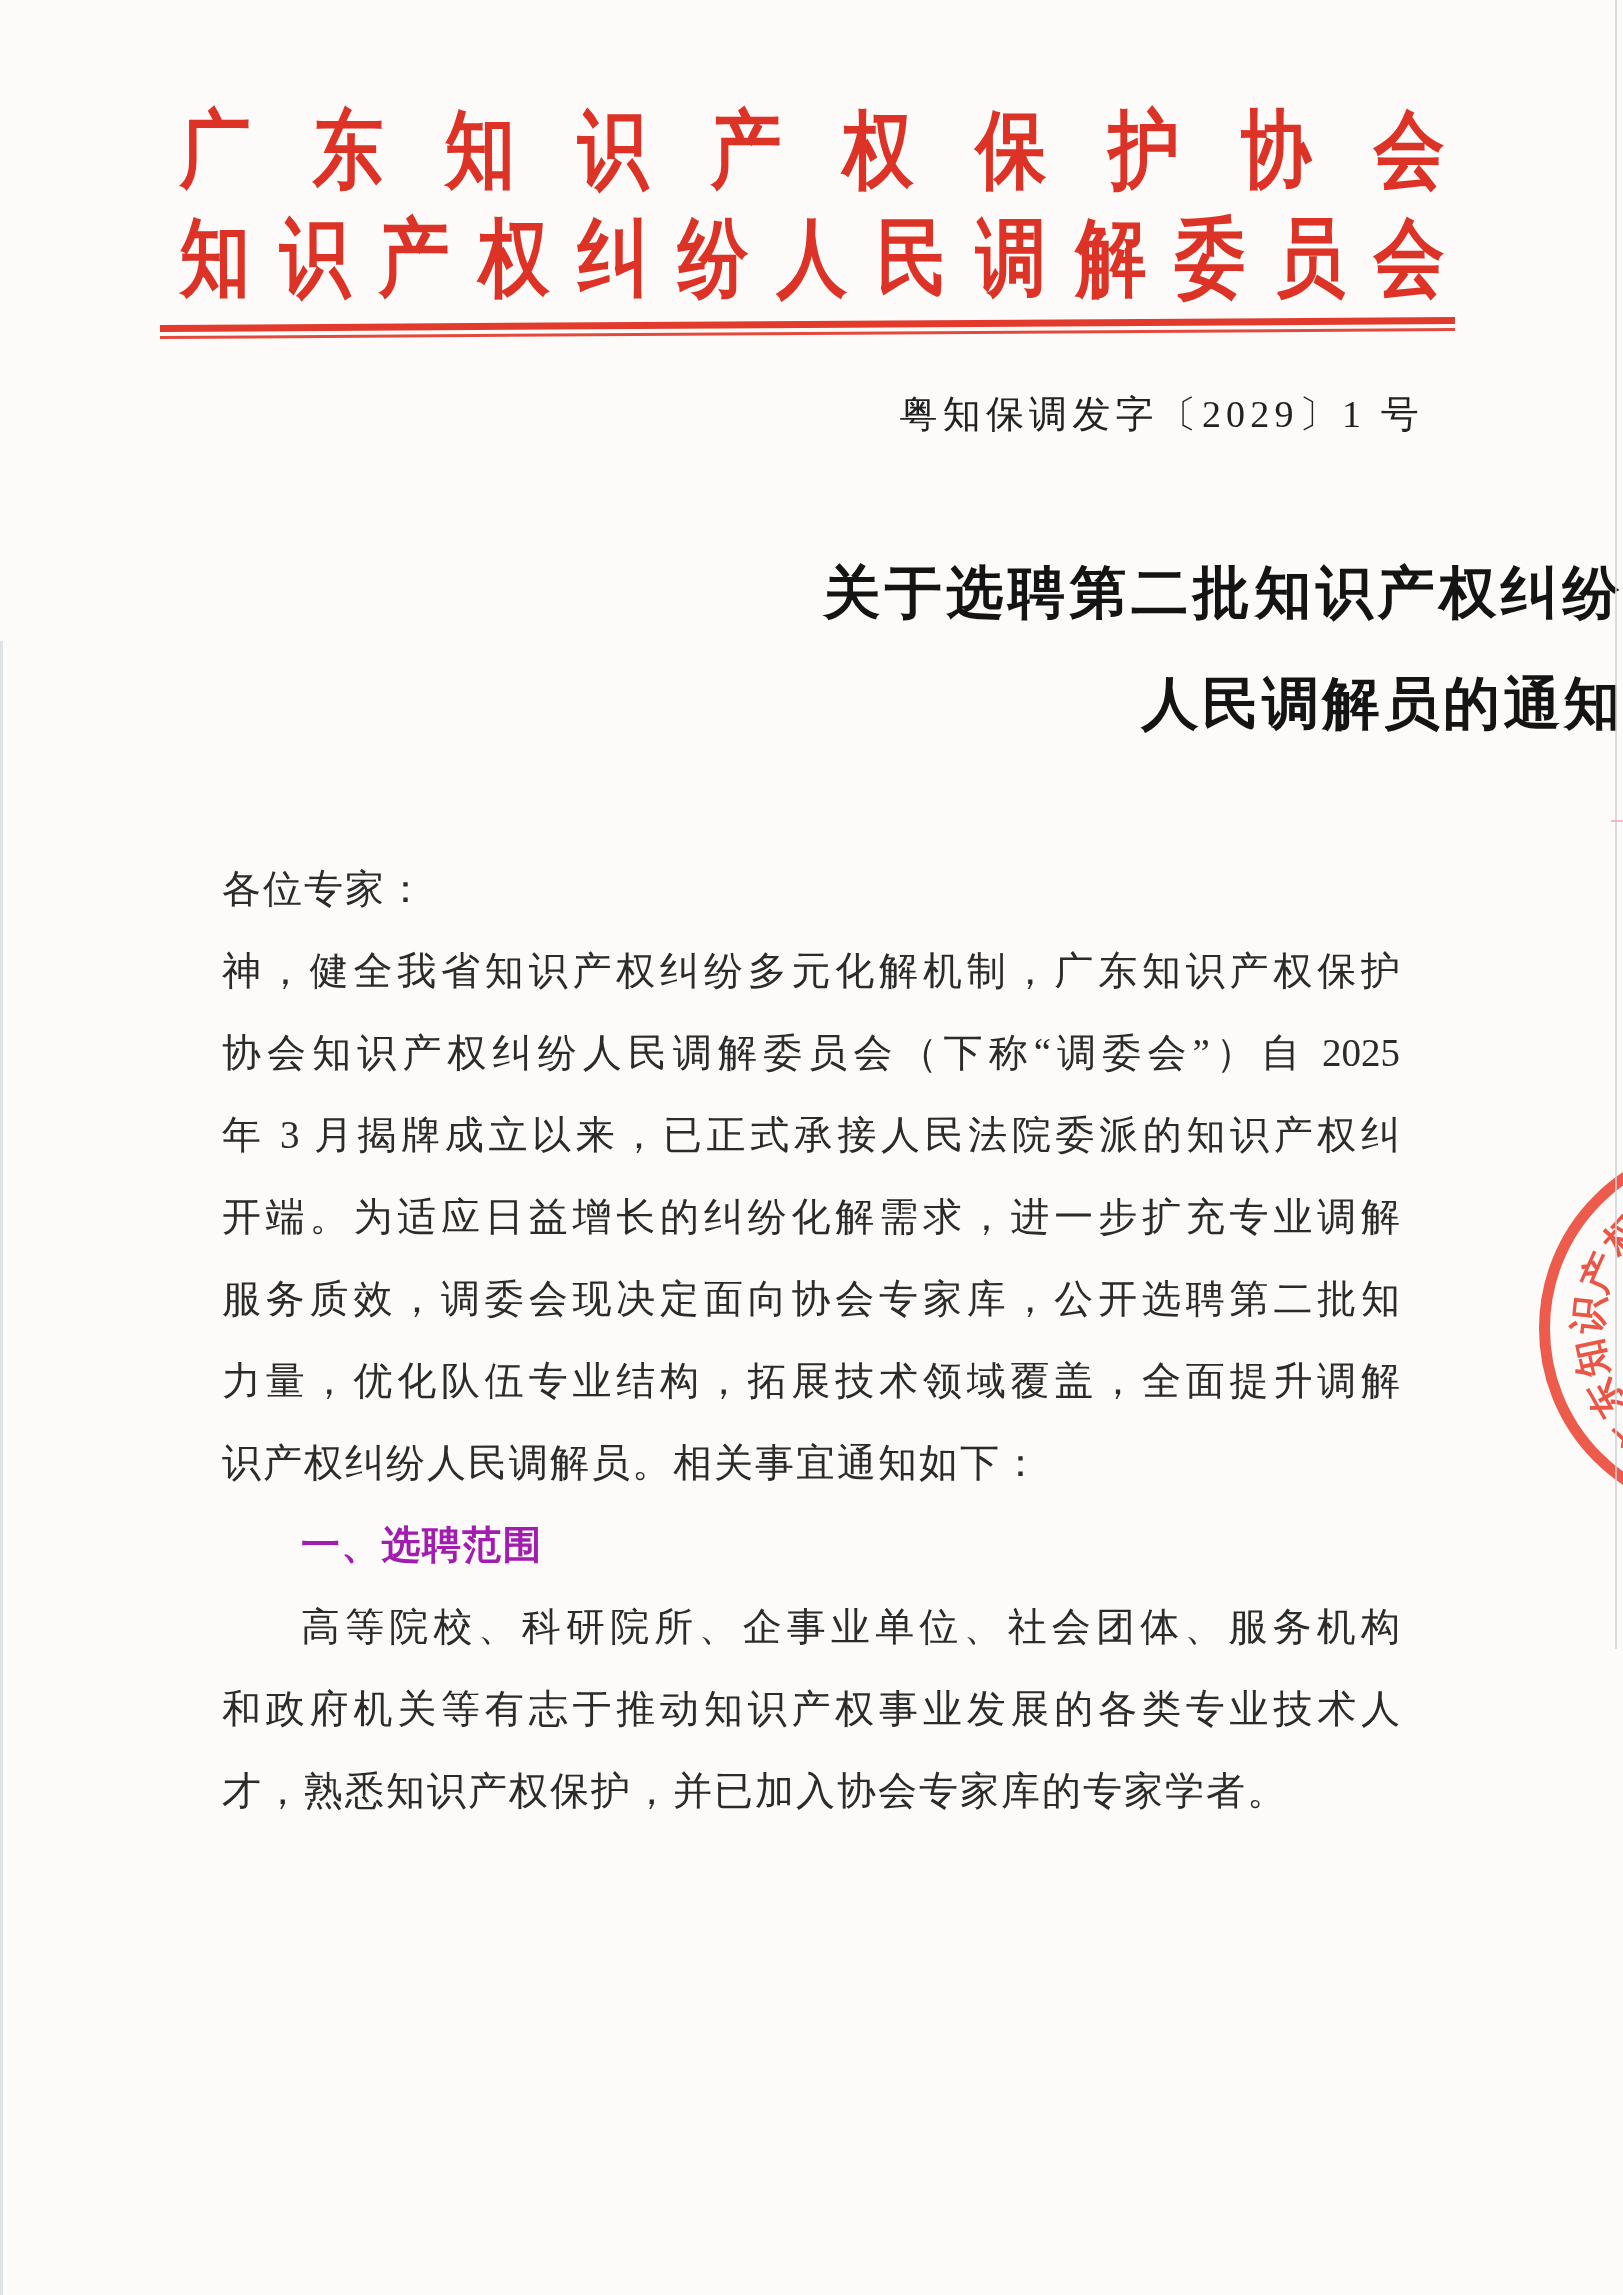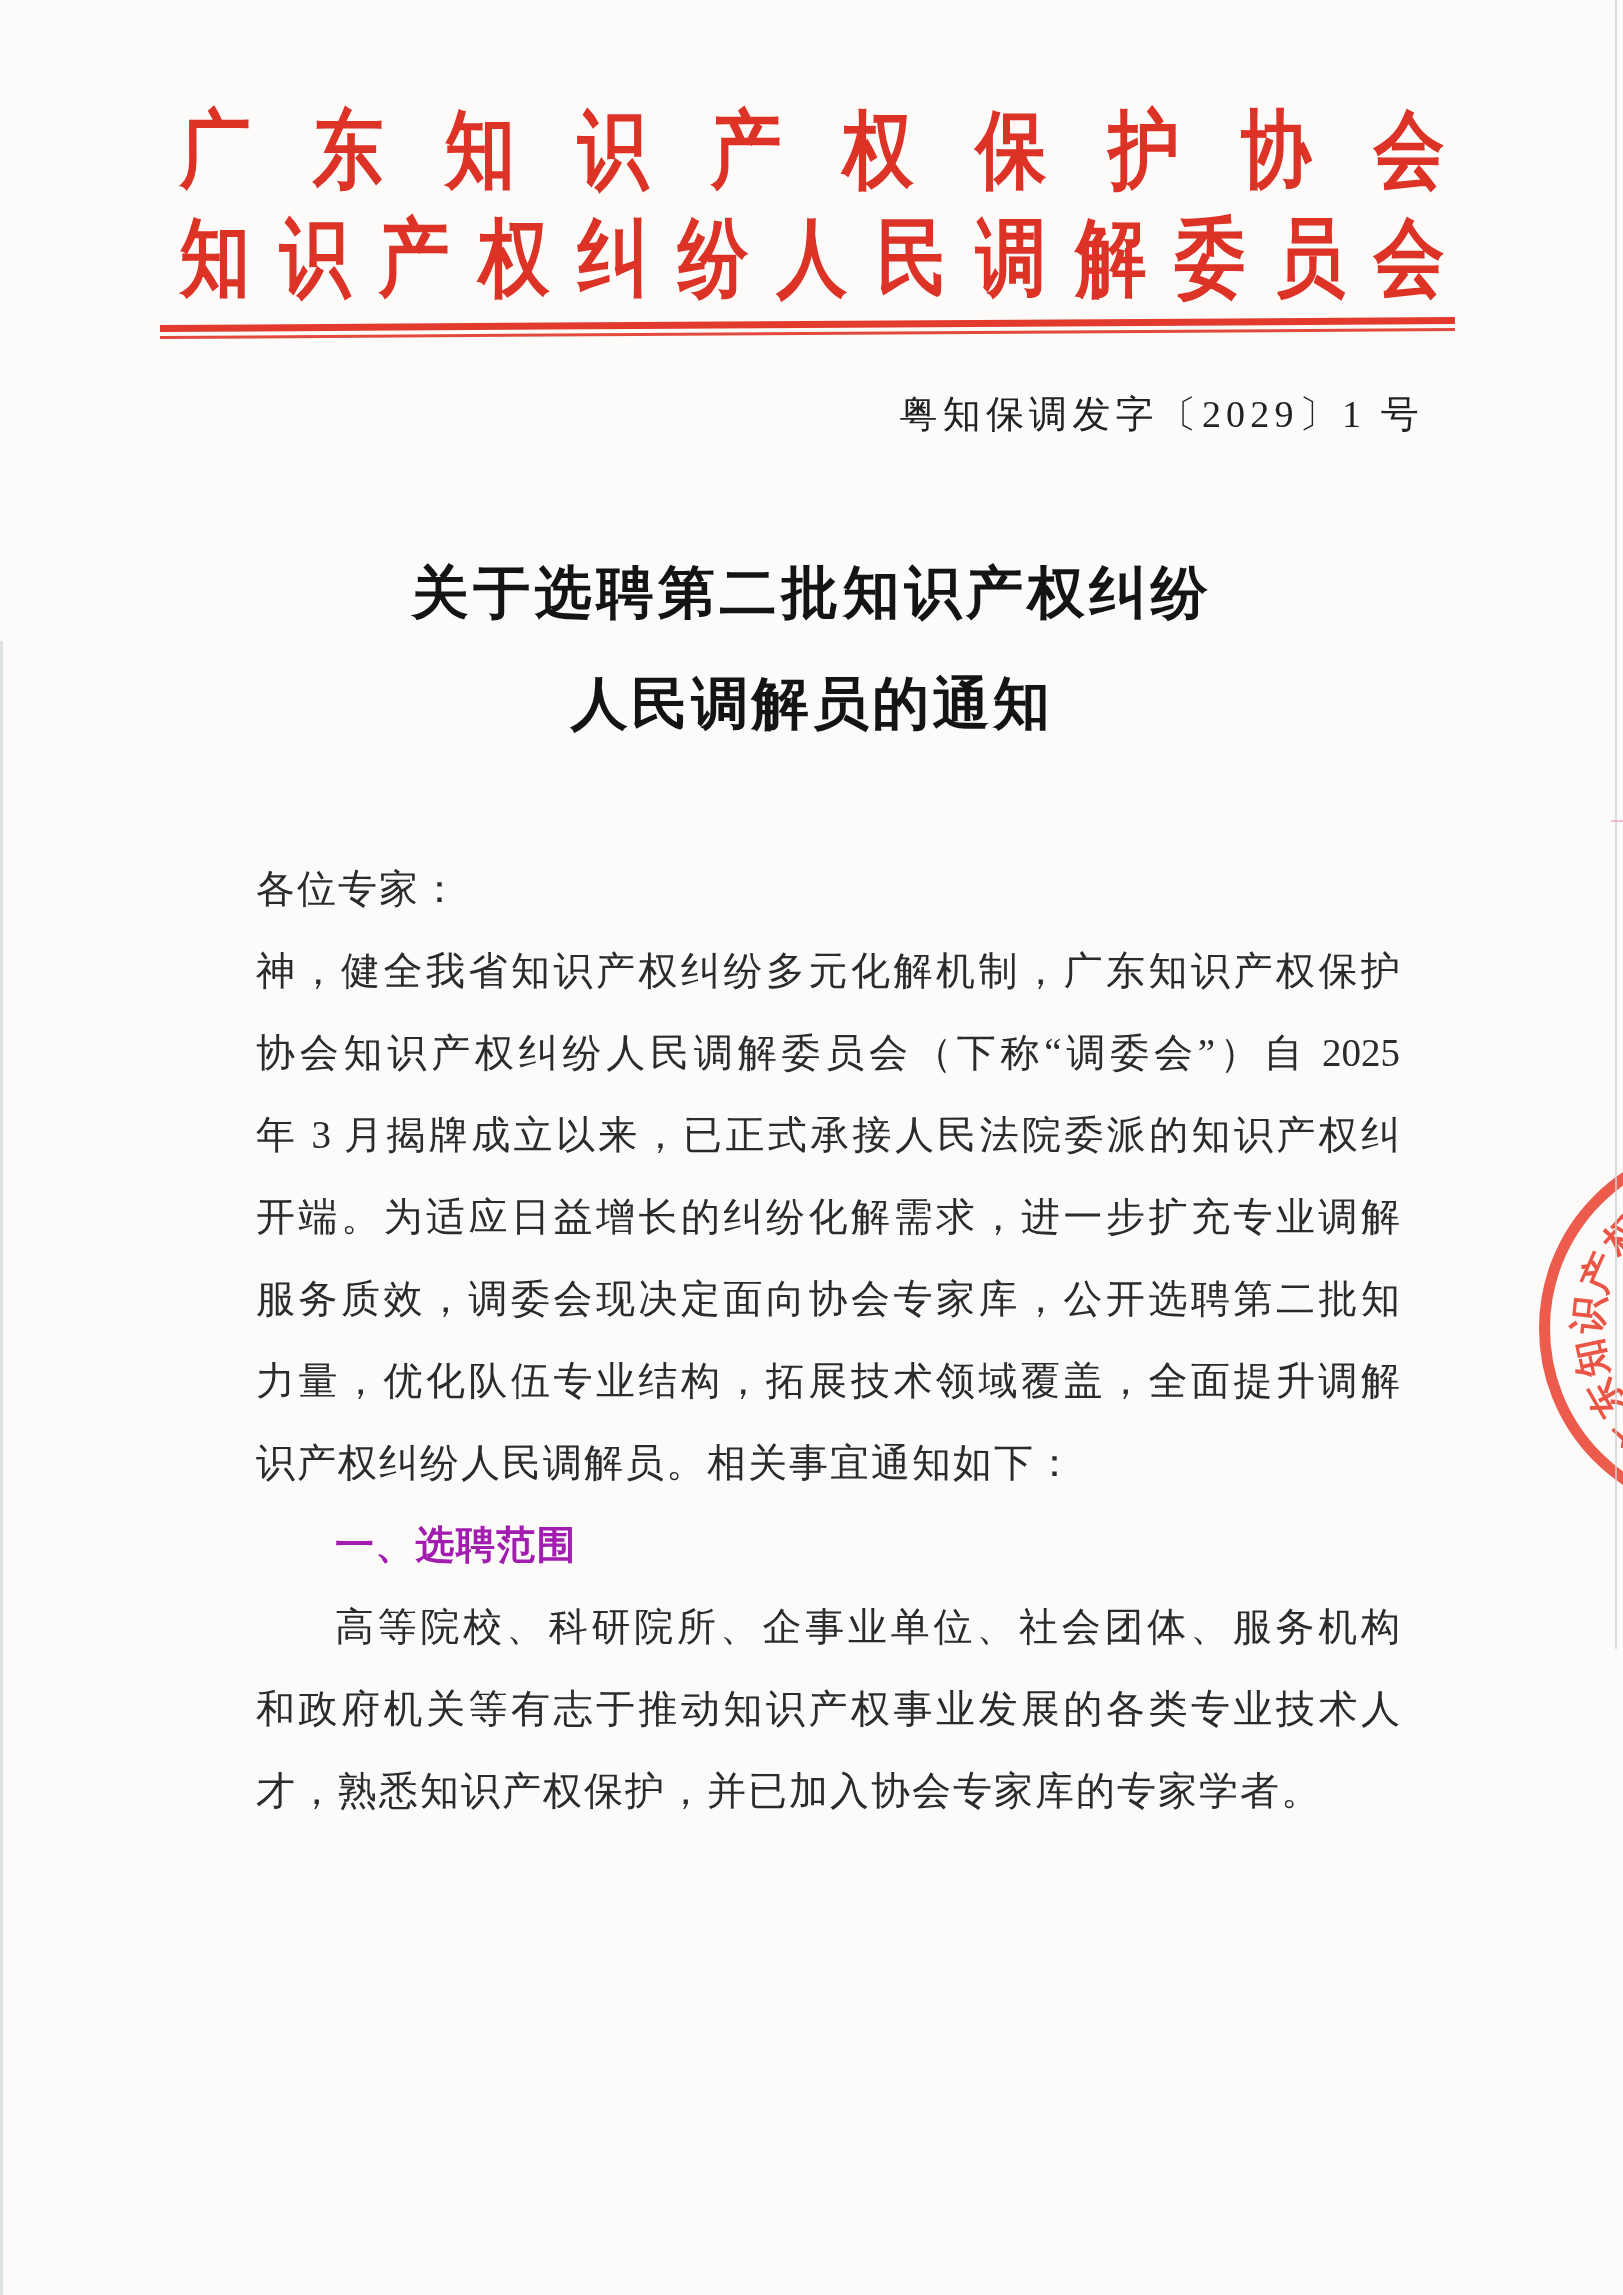--- a/index.html
+++ b/index.html
@@ -31,36 +31,35 @@
   .rule-thin{height:3.3px;background:#e23a2c;opacity:.92;}
   
   .doc-number{
     position:absolute;top:391px;right:200px;
     font-size:38px;line-height:46px;letter-spacing:5.2px;
     color:#222;white-space:nowrap;
   }
   
   .title-line{
     position:absolute;left:0;width:100%;
-    text-align:center;color:#141414;
+    text-align:right;color:#141414;
     font-weight:700;font-size:57px;line-height:65px;
     letter-spacing:4.6px;white-space:nowrap;
   }
   .title-line-1{top:560px;}
   .title-line-2{top:671px;letter-spacing:3.3px;}
   
   .body-block{
     position:absolute;left:222px;top:848px;width:1178px;
     color:#2b2b2b;
   }
   .bline{
     height:82px;line-height:82px;
     font-size:39px;letter-spacing:2px;
     white-space:nowrap;
-    margin-left:34px;
   }
   .bline.just{
     text-align:justify;text-align-last:justify;
     letter-spacing:0;white-space:normal;
   }
   .bline.ind{padding-left:79px;}
   .bline.heading{
     font-family:"Liberation Sans","DejaVu Sans",sans-serif;
     font-weight:700;color:#a21caf;letter-spacing:1.3px;
   }

